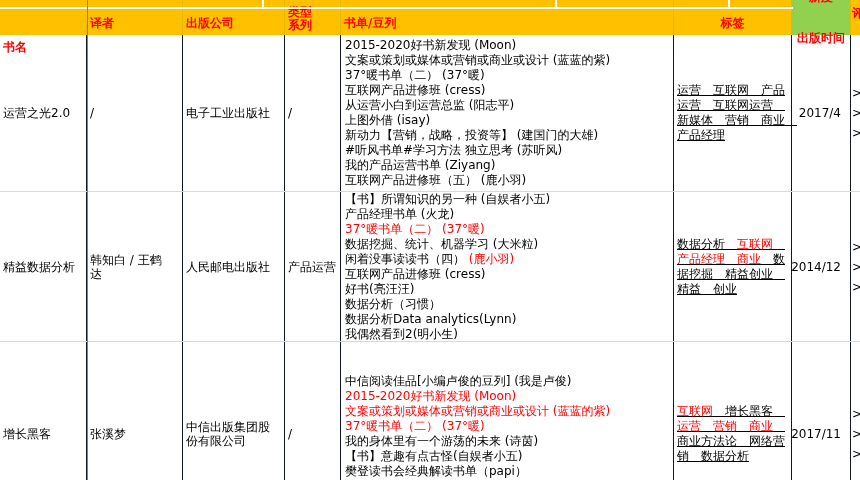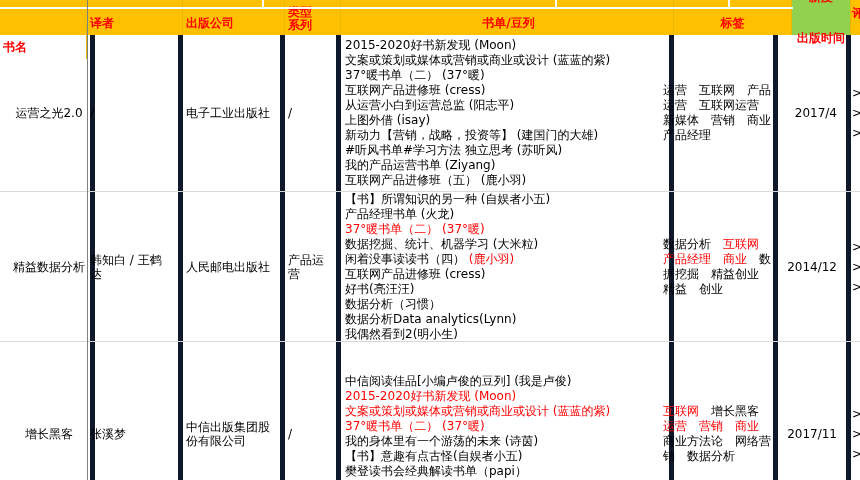--- a/index.html
+++ b/index.html
@@ -1,38 +1,38 @@
 <!DOCTYPE html>
 <html><head>
 <meta charset="utf-8">
 <style>
   html,body{margin:0;padding:0;background:#fff;}
   #sheet{
     position:relative;width:860px;height:480px;overflow:hidden;
     font-family:"DejaVu Sans",sans-serif;font-size:12px;color:#000;background:#fff;
   }
-  .cell{position:absolute;box-sizing:border-box;border-right:5px solid #0f172a;}
+  .cell{position:absolute;box-sizing:border-box;border-right:1px solid #0f172a;}
   
   #header-band{position:absolute;left:0;top:0;width:860px;height:35px;background:#FFC000;}
   .hcell{position:absolute;top:0;height:35px;box-sizing:border-box;border-right:1px solid #e6b800;
          color:#FF0000;font-weight:bold;display:flex;align-items:flex-end;padding:0 0 3px 3px;}
   .hcell.centered{align-items:flex-end;justify-content:center;padding-left:0;}
   #h-series{flex-direction:column;align-items:flex-start;justify-content:flex-end;line-height:13px;}
   #h-date{background:#92D050;flex-direction:column;align-items:center;justify-content:center;
           line-height:13px;padding:0;}
   #h-more{background:#FFC000;align-items:flex-start;padding:5px 0 0 1px;overflow:hidden;}
   #header-split{position:absolute;left:0;top:7px;width:793px;height:2px;background:#fff;}
   .sliver-mark{position:absolute;top:0;width:2px;height:7px;background:#fff;}
   
   .row{position:absolute;left:0;width:860px;border-bottom:1px solid #d9d9d9;box-sizing:border-box;}
-  .cA{left:8px;width:87px;justify-content:center;}  .cB{left:87px;width:96px;} .cC{left:183px;width:102px;}
-  .cD{left:285px;width:56px;} .cE{left:341px;width:333px;} .cF{left:660px;width:118px;}
+  .cA{left:0;width:87px;}  .cB{left:87px;width:96px;} .cC{left:183px;width:102px;}
+  .cD{left:285px;width:56px;} .cE{left:341px;width:333px;} .cF{left:674px;width:118px;text-decoration:underline;}
   .cG{left:792px;width:59px;} .cH{left:851px;width:9px;border-right:none;}
   .hA{left:0;width:87px;margin-top:24px;} .hB{left:87px;width:96px;} .hC{left:183px;width:102px;text-align:right;}
-  .hD{left:285px;width:56px;} .hE{left:341px;width:333px;justify-content:center;} .hF{left:674px;width:118px;}
+  .hD{left:285px;width:56px;} .hE{left:341px;width:333px;} .hF{left:674px;width:118px;}
   .hG{left:792px;width:59px;gap:28px;} .hH{left:851px;width:9px;border-right:none;}
   .cell{height:100%;display:flex;align-items:center;}
   .cA,.cB,.cC,.cD{padding:0 3px;word-break:break-all;line-height:14px;}
   .cB{padding-right:9px;}
   .cE{flex-direction:column;justify-content:center;align-items:flex-start;padding-left:4px;line-height:15px;}
   .cF{padding:0 2px 0 3px;}
   .tags{line-height:15px;word-break:break-all;}
   .cG{justify-content:flex-end;padding-right:9px;}
   .cH{flex-direction:column;justify-content:center;align-items:flex-start;line-height:20px;padding-left:1px;overflow:hidden;}
   .list-line{white-space:nowrap;}

